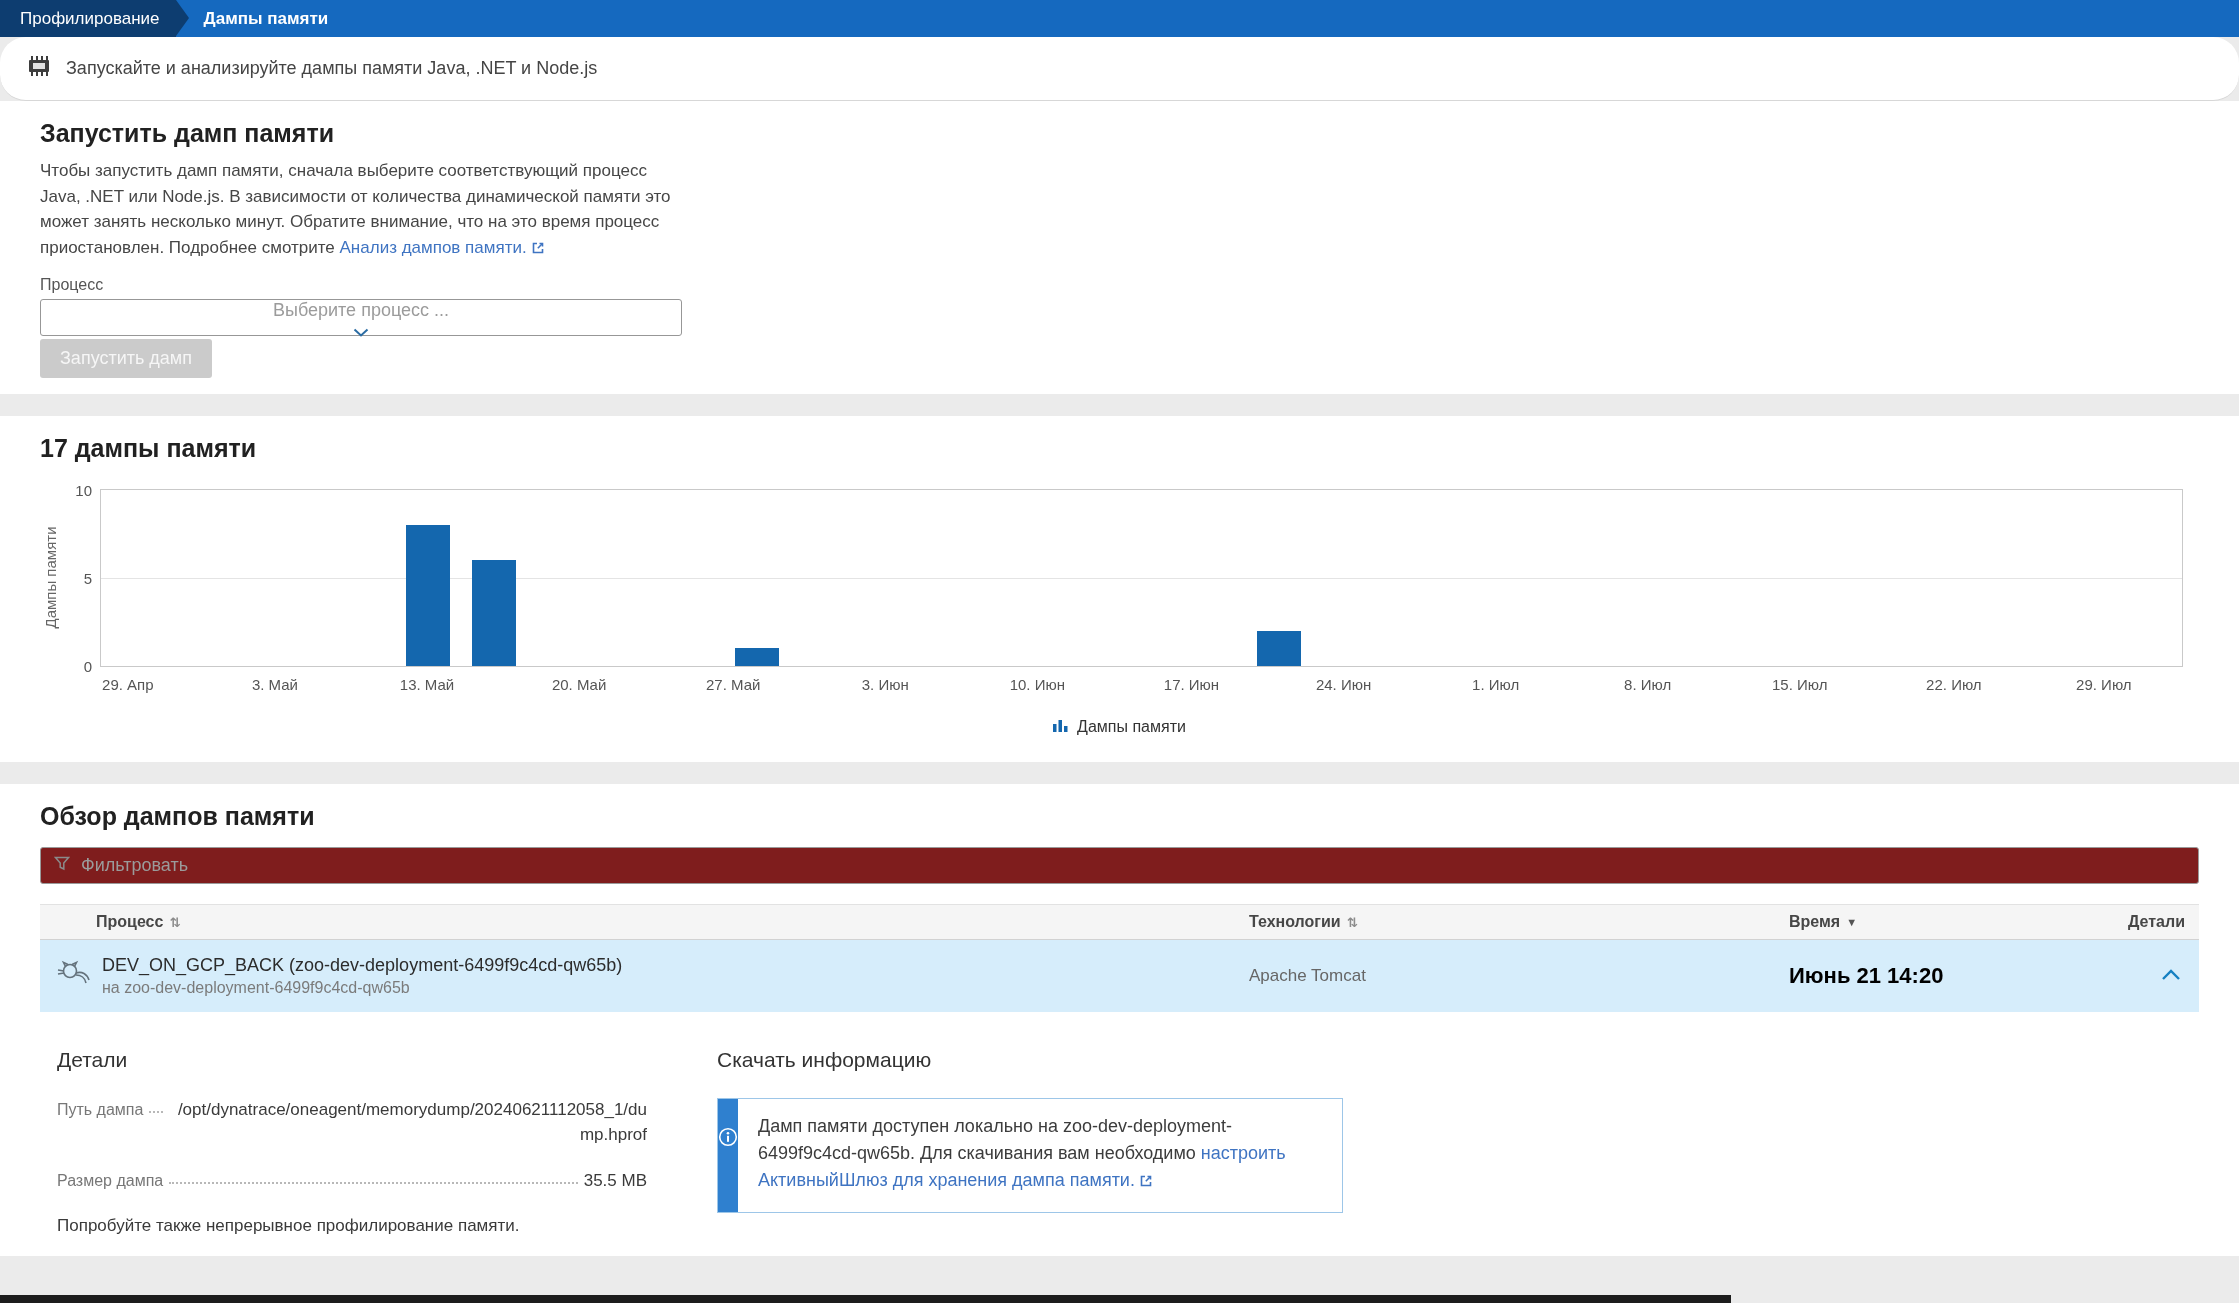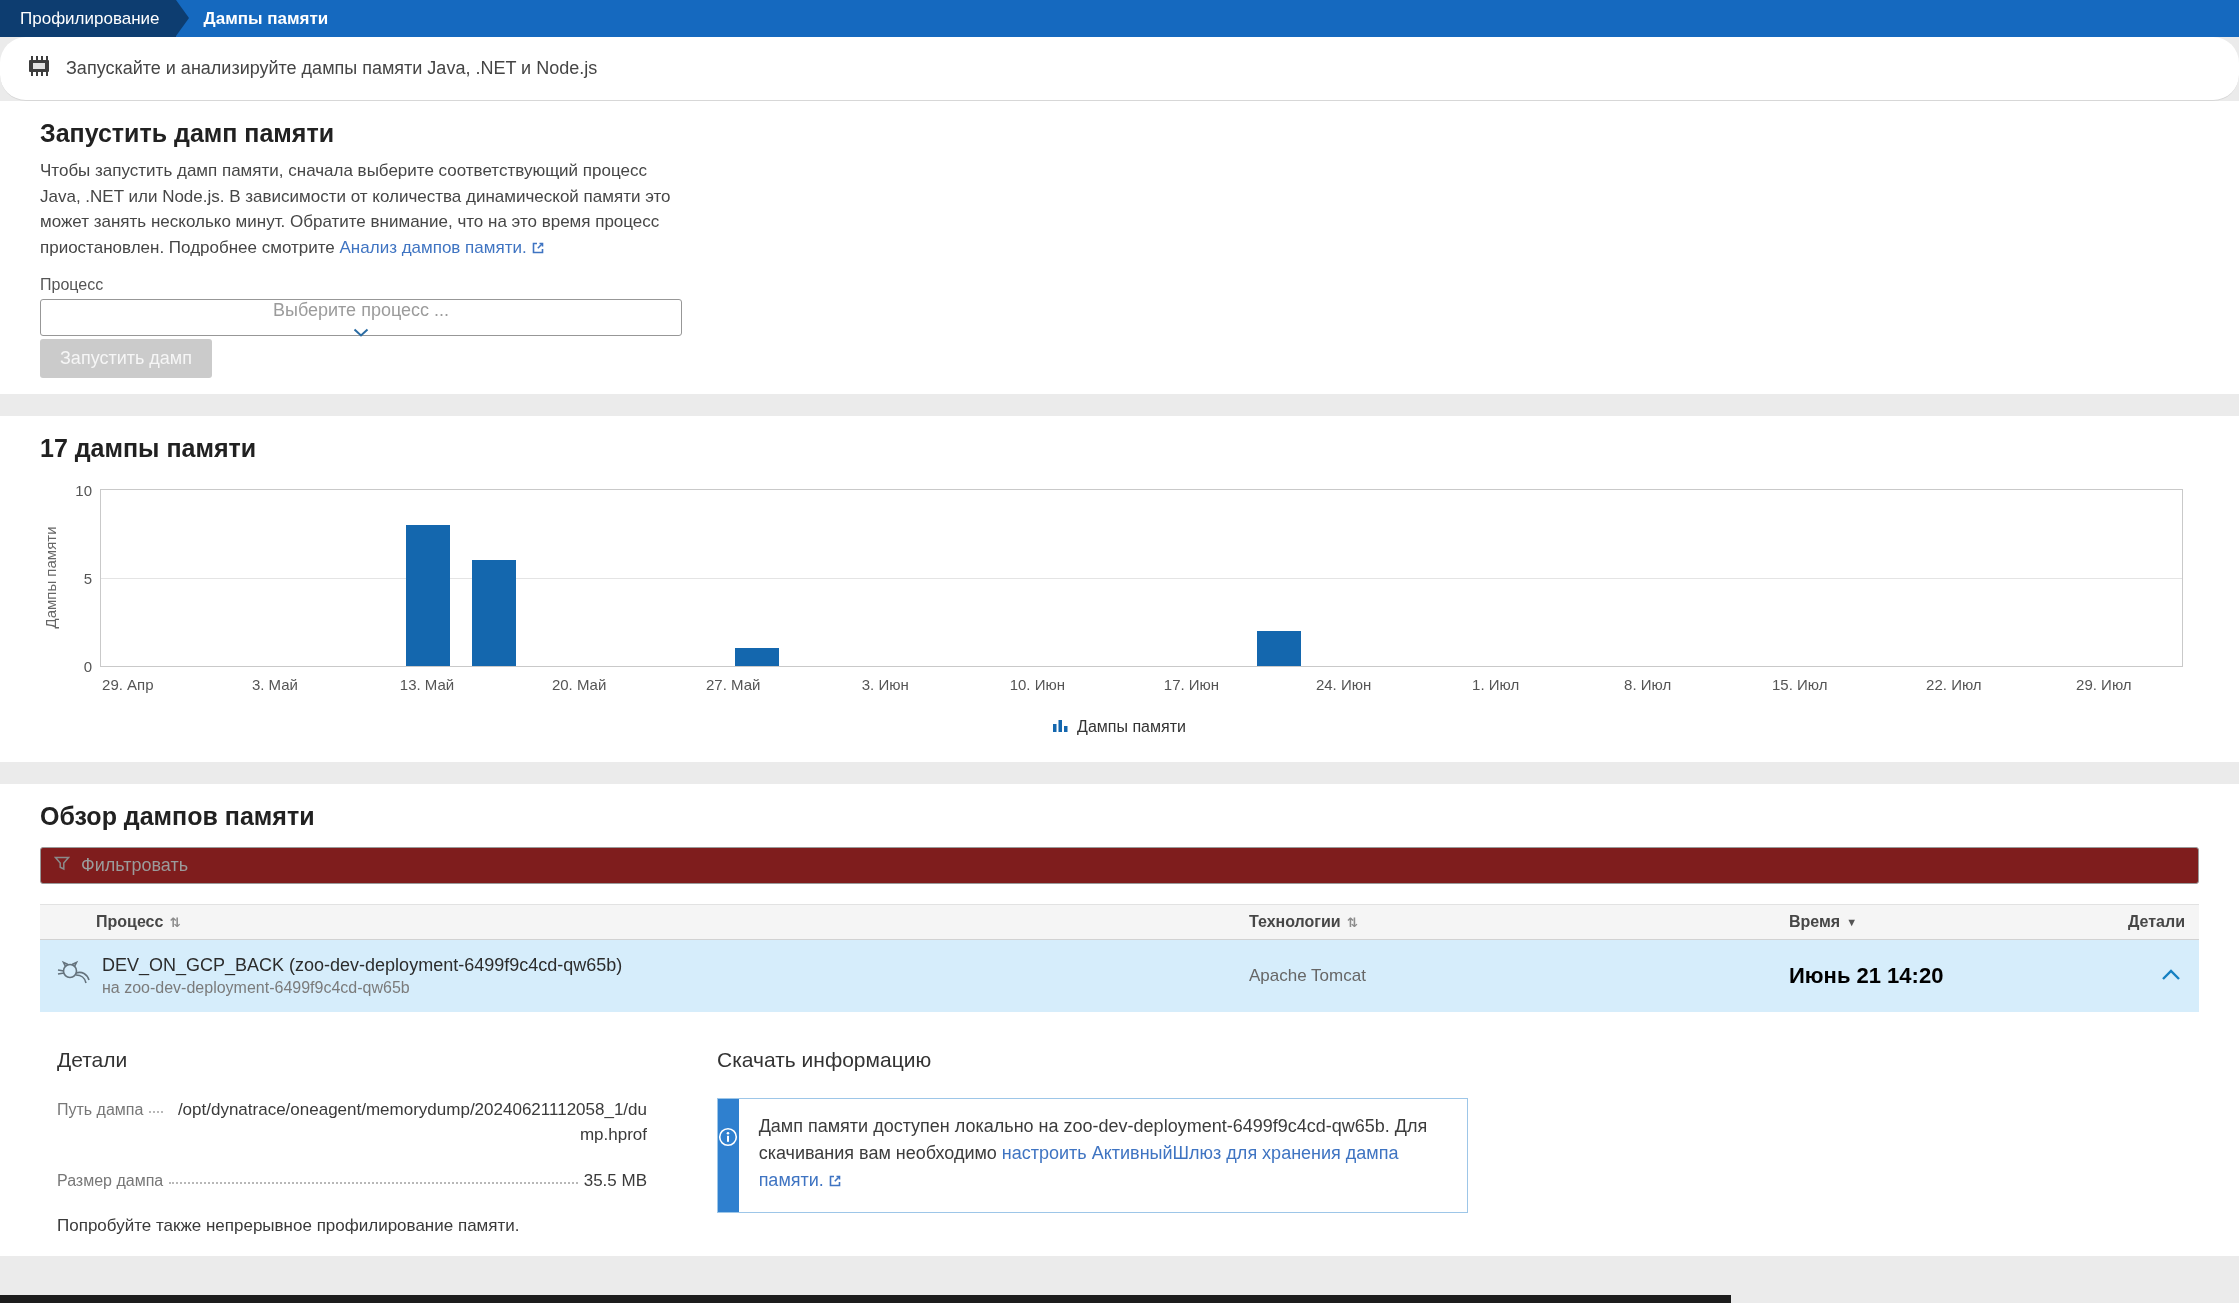--- a/index.html
+++ b/index.html
@@ -52,21 +52,21 @@
   .cell-process { display:flex; align-items:center; gap:10px; padding-left:16px; }
   .proc-text .title { font-size:18px; color:#2c2c2c; }
   .proc-text .sub { font-size:16px; color:#7b7b7b; margin-top:3px; }
   .cell-tech { font-size:17px; color:#666; }
   .cell-time { font-size:22px; font-weight:700; color:#000000; padding-left:20px; }
   .cell-details { display:flex; justify-content:flex-end; padding-right:14px; }
   .chevron-btn { background:none; border:none; padding:4px; cursor:pointer; }
   
   .expanded { display:flex; gap:70px; padding:36px 0 20px 17px; background:#fff; }
   .col-left { width:590px; }
-  .col-right { width:751px; }
+  .col-right { width:626px; }
   .panel-h { font-size:21px; font-weight:400; color:#333; margin:0 0 26px; }
   .kv { display:flex; align-items:flex-start; margin-bottom:22px; }
   .kv .k { font-size:16px; color:#777; white-space:nowrap; padding-top:3px; }
   .kv .dots { flex:1; border-bottom:2px dotted #b8b8b8; height:15px; margin:0 6px; min-width:14px; }
   .kv .v { font-size:17px; color:#3a3a3a; text-align:right; max-width:480px; word-break:break-all; line-height:1.45; }
   .hint { font-size:17px; color:#3a3a3a; margin-top:14px; }
   .info-box { display:flex; border:1px solid #9dc6e8; margin-top:6px; }
   .info-strip { width:42px; background:#2f80cf; display:flex; align-items:flex-start; justify-content:center; padding-top:28px; }
   .info-content { padding:14px 20px 16px; font-size:18px; line-height:1.5; color:#3c3c3c; background:#fff; }
   .bottom-strip { position:absolute; left:0; bottom:0; width:1731px; height:8px; background:#1c1c1c; }

